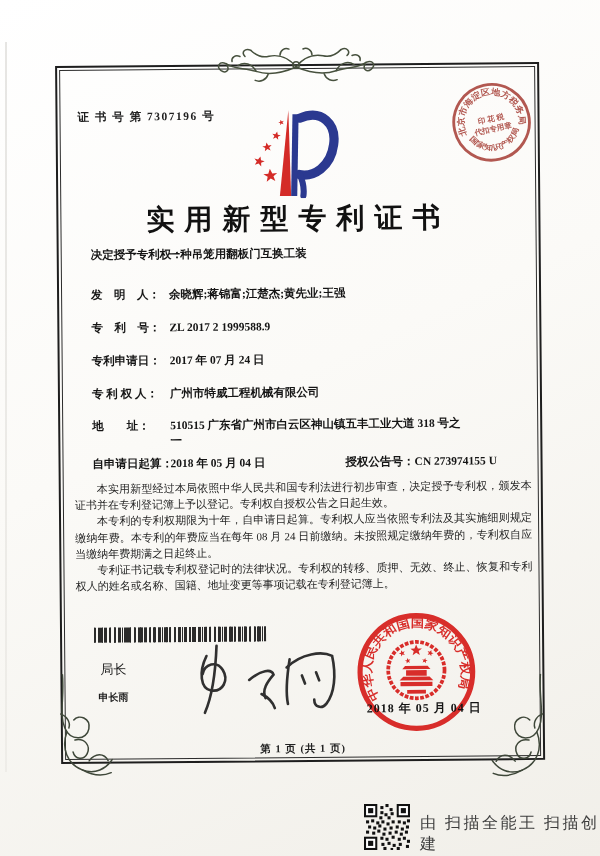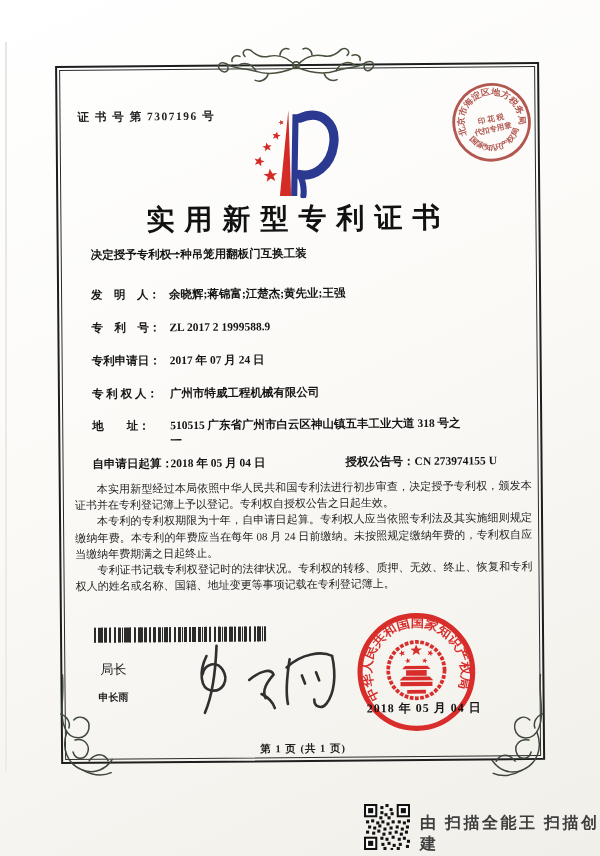--- a/index.html
+++ b/index.html
@@ -70,21 +70,21 @@
 
   .big-seal { position:absolute; left:353px; top:612px; width:122px; height:122px; opacity:.93; }
   .seal-date { position:absolute; left:364px; top:701px; font-size:12px; font-weight:700;
     letter-spacing:1px; color:#141414; z-index:5; }
 
   .page-footer { position:absolute; left:58px; top:742px; width:484px; text-align:center;
     font-size:10.5px; font-weight:600; letter-spacing:1px; color:#222; }
 
   
   .qr { position:absolute; left:364px; top:804px; width:46px; height:46px; }
-  .credit { position:absolute; left:420px; top:813px; font-size:16px; font-weight:700;
+  .credit { position:absolute; left:420px; top:813px; font-size:16px; font-weight:400;
     letter-spacing:2.5px; color:#3d3d3d; }
 
   svg text { font-family:"Liberation Serif","DejaVu Serif",serif; }
 </style>
 </head>
 <body>
 
 <div class="scan-edge"></div>
 
 <div class="sheet">

